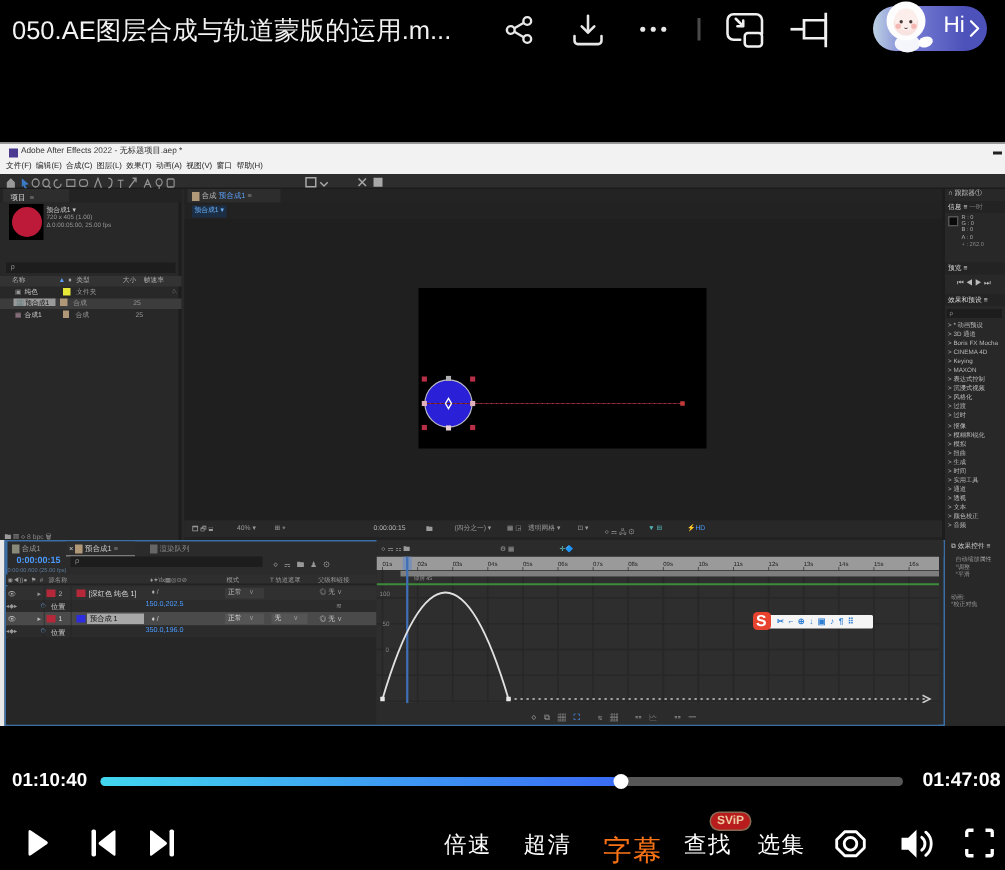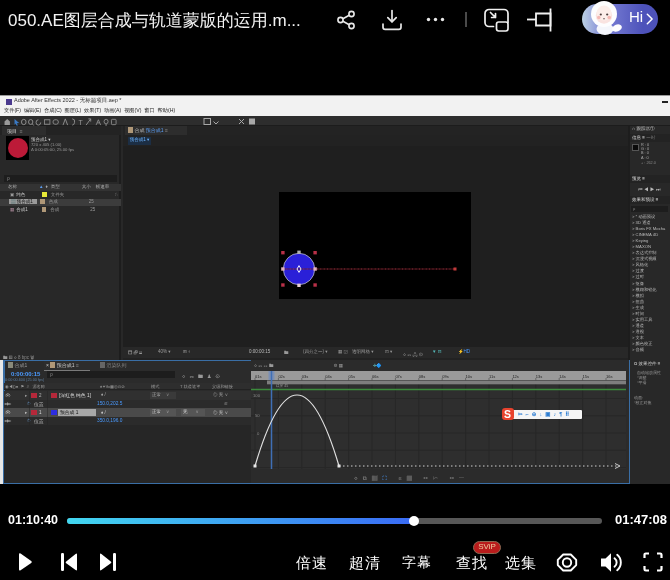--- a/index.html
+++ b/index.html
@@ -324,24 +324,24 @@
 <svg class="a" style="left:60px;top:552px" width="18" height="20" viewBox="0 0 18 20">
   <rect x="1" y="1" width="3" height="18" rx="1.2" fill="#fff"></rect>
   <path d="M17 2.4 V17.6 Q17 19 15.6 18.1 L6.2 11.2 Q5 10.3 6.2 9.4 L15.6 1.9 Q17 1 17 2.4Z" fill="#fff"></path>
 </svg>
 <svg class="a" style="left:99px;top:552px" width="18" height="20" viewBox="0 0 18 20">
   <rect x="14" y="1" width="3" height="18" rx="1.2" fill="#fff"></rect>
   <path d="M1 2.4 V17.6 Q1 19 2.4 18.1 L11.8 11.2 Q13 10.3 11.8 9.4 L2.4 1.9 Q1 1 1 2.4Z" fill="#fff"></path>
 </svg>
 <div class="a" style="left:296px;top:554px;font-size:15px;color:#fff;letter-spacing:1px">倍速</div>
 <div class="a" style="left:349px;top:554px;font-size:15px;color:#fff;letter-spacing:1px">超清</div>
-<div class="a" style="left:402px;top:554px;font-size:14px;color:#ffffff;letter-spacing:1px">字幕</div>
+<div class="a" style="left:402px;top:554px;font-size:19px;color:#f97316;letter-spacing:1px">字幕</div>
 <div class="a" style="left:456px;top:554px;font-size:15px;color:#fff;letter-spacing:1px">查找</div>
 <div class="a" style="left:505px;top:554px;font-size:15px;color:#fff;letter-spacing:1px">选集</div>
-<div class="a" style="left:473px;top:541px;width:28px;height:13px;border-radius:7px;background:#b91c1c;border:1.5px solid #8a6a52;color:#ecc9a0;font-size:8px;font-weight:normal;text-align:center;line-height:10px">SViP</div>
+<div class="a" style="left:473px;top:541px;width:28px;height:13px;border-radius:7px;background:#b91c1c;border:1.5px solid #8a6a52;color:#ecc9a0;font-size:8px;font-weight:bold;text-align:center;line-height:10px">SViP</div>
 <svg class="a" style="left:556px;top:552px" width="22" height="21" viewBox="0 0 22 21" fill="none" stroke="#fff" stroke-width="1.9" stroke-linejoin="round">
   <path d="M7.2 2.5 h7.6 l5.4 5.4 v5.2 l-5.4 5.4 h-7.6 l-5.4-5.4 v-5.2 z"></path>
   <circle cx="11" cy="10.5" r="4.2"></circle>
 </svg>
 <svg class="a" style="left:599px;top:551px" width="26" height="23" viewBox="0 0 26 23">
   <path d="M2 7.5 h4.5 L12 2.2 V20.8 L6.5 15.5 H2 Z" fill="#fff"></path>
   <path d="M15.5 7.2 a5.4 5.4 0 0 1 0 8.6" stroke="#fff" stroke-width="1.9" fill="none" stroke-linecap="round"></path>
   <path d="M18.2 3.8 a10 10 0 0 1 0 15.4" stroke="#fff" stroke-width="1.9" fill="none" stroke-linecap="round"></path>
 </svg>
 <svg class="a" style="left:643px;top:552px" width="20" height="20" viewBox="0 0 20 20" fill="none" stroke="#fff" stroke-width="2.2">

